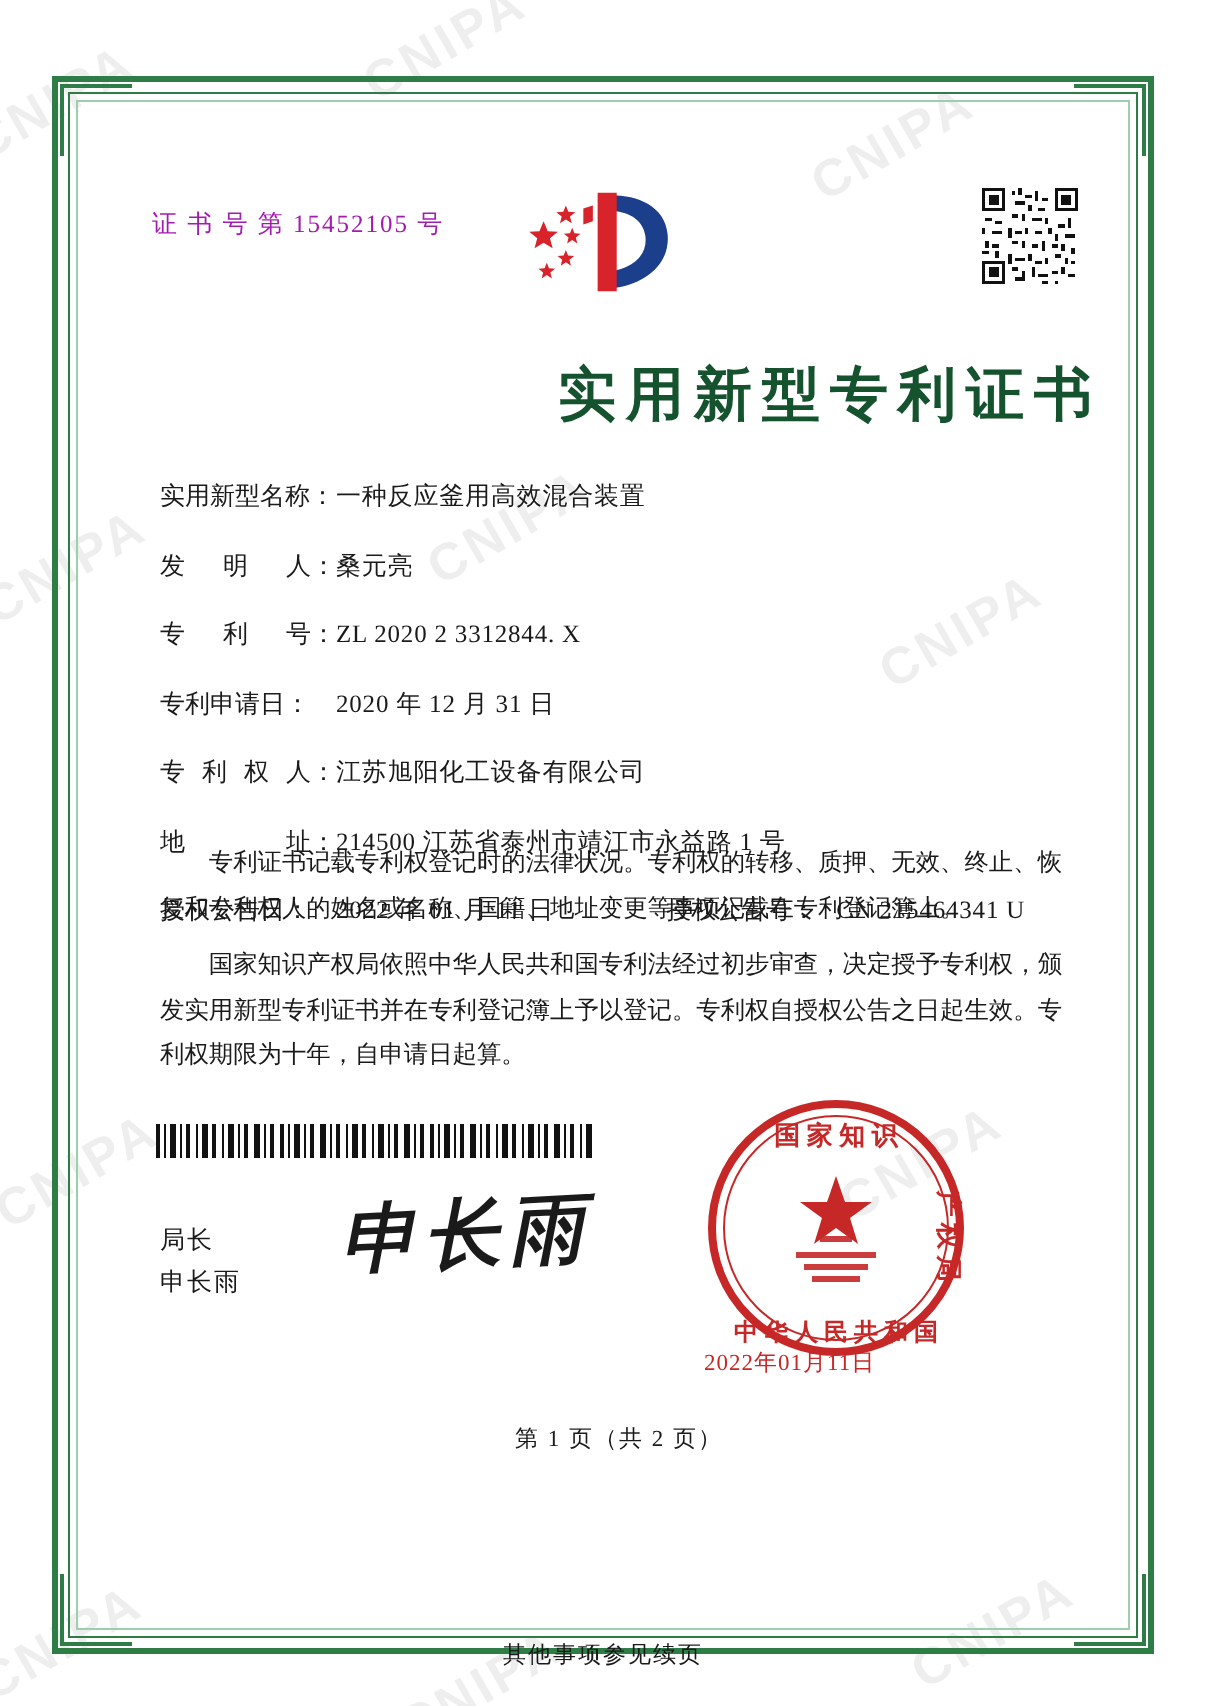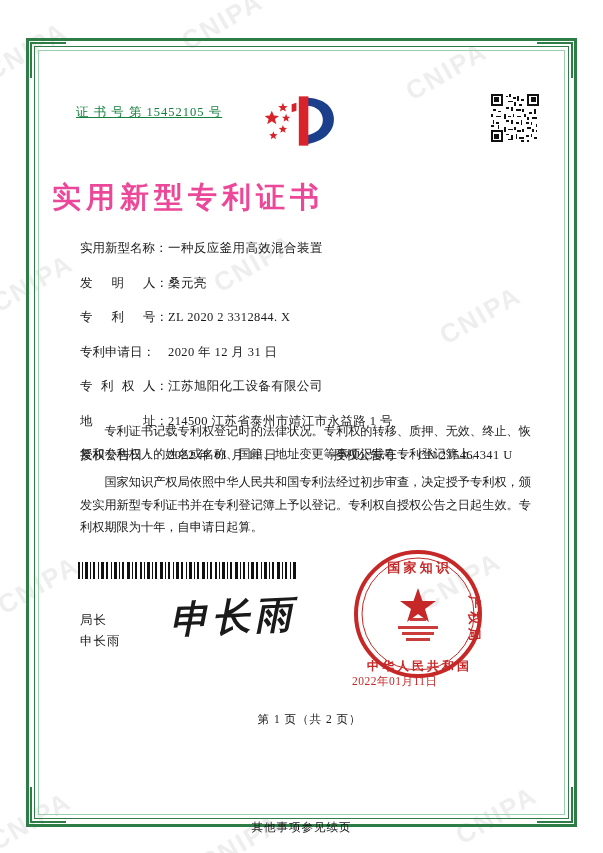--- a/index.html
+++ b/index.html
@@ -84,22 +84,21 @@
     bottom: 52px;
     z-index: 2;
   }
 
   .cert-no {
     position: absolute;
     left: 24px;
     top: 42px;
     font-size: 12.5px;
     letter-spacing: 1px;
-    color: #15803d;
-    text-decoration: underline;
+    color: #a21caf;
   }
 
   .qr {
     position: absolute;
     right: 12px;
     top: 32px;
     width: 48px;
     height: 48px;
   }
 
@@ -110,26 +109,26 @@
     transform: translateX(-50%);
     width: 96px;
     height: 62px;
   }
 
   .title {
     position: absolute;
     left: 0;
     right: 0;
     top: 116px;
-    text-align: left;
+    text-align: right;
     font-size: 29px;
     font-weight: bold;
     letter-spacing: 5px;
     font-family: "Liberation Serif", "DejaVu Serif", serif;
-    color: #ec4899;
+    color: #14532d;
   }
 
   .fields {
     position: absolute;
     left: 28px;
     right: 16px;
     top: 180px;
     font-size: 12.5px;
     line-height: 1;
   }

